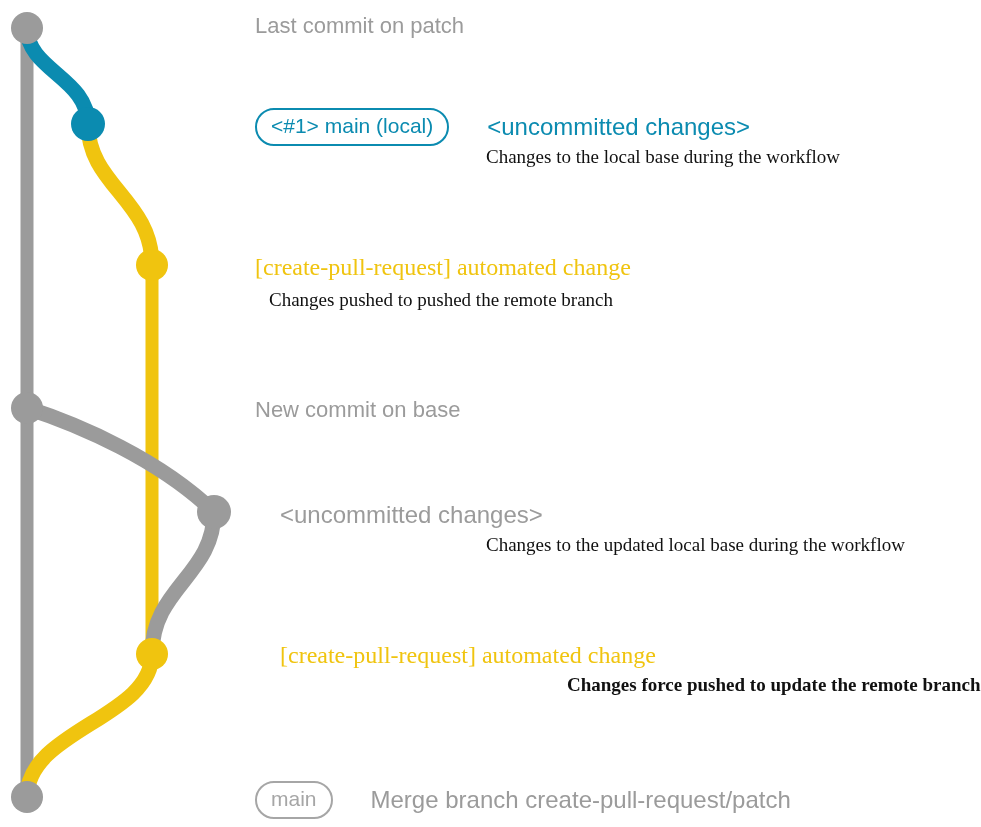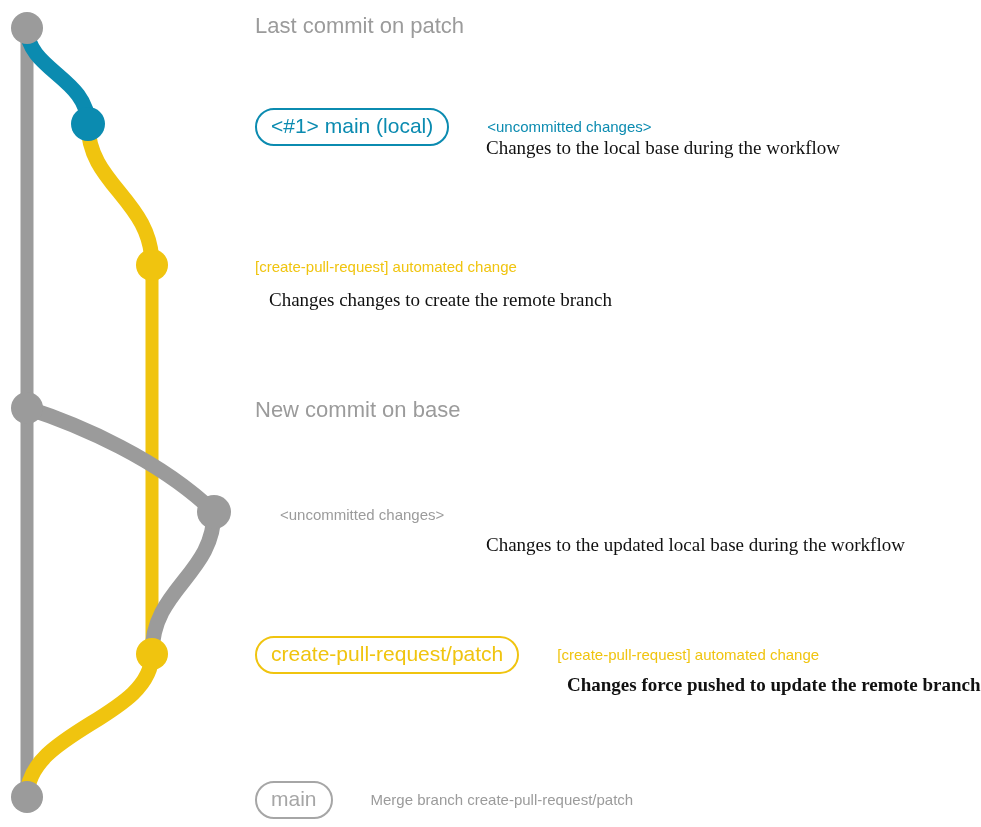--- a/index.html
+++ b/index.html
@@ -36,26 +36,26 @@
     font-size: 21px;
     line-height: 24px;
     color: #9b9b9b;
     background: #ffffff;
     font-family: "Liberation Sans", sans-serif;
   }
   .pill.teal { border-color: #0b8bb0; color: #0b8bb0; }
   .pill.yellow { border-color: #f0c40f; color: #f0c40f; }
   .pill.gray { border-color: #a6a6a6; color: #a6a6a6; }
   .subject {
-    font-size: 15px;
+    font-size: 24px;
     line-height: 30px;
     font-family: "Liberation Sans", sans-serif;
   }
   .subject.teal { color: #0b8bb0; }
-  .subject.yellow { color: #f0c40f; }
+  .subject.yellow { color: #f0c40f; font-family: Liberation Serif, serif; }
   .subject.gray { color: #9b9b9b; }
   .detail {
     position: absolute;
     font-family: "Liberation Serif", serif;
     font-size: 19px;
     line-height: 22px;
     color: #111111;
     white-space: nowrap;
   }
   .headline {
@@ -95,37 +95,36 @@
   <circle cx="27" cy="797" r="16" fill="#9b9b9b"></circle>
 </svg>
 
 <div class="headline" style="left:255px; top:12px;">Last commit on patch</div>
 
 <div class="row" style="left:255px; top:108px;">
   <span class="pill teal">&lt;#1&gt; main (local)</span>
   <span class="pill-gap"></span>
   <span class="subject teal" style="padding-top:4px;">&lt;uncommitted changes&gt;</span>
 </div>
-<div class="detail" style="left:486px; top:137px;text-align:center;">Changes to the local base during the workflow</div>
+<div class="detail" style="left:486px; top:146px;text-align:center;">Changes to the local base during the workflow</div>
 
 <div class="row" style="left:255px; top:252px;">
   <span class="subject yellow">[create-pull-request] automated change</span>
 </div>
-<div class="detail" style="left:269px; top:289px;">Changes changes to create the remote branch</div>
+<div class="detail" style="left:269px; top:289px;">Changes pushed to pushed the remote branch</div>
 
 <div class="headline" style="left:255px; top:396px;text-align:right;">New commit on base</div>
 
 <div class="row" style="left:255px; top:496px;">
   <span class="pill-gap"></span>
   <span class="subject gray" style="padding-top:4px;">&lt;uncommitted changes&gt;</span>
 </div>
 <div class="detail" style="left:486px; top:534px;">Changes to the updated local base during the workflow</div>
 
 <div class="row" style="left:255px; top:636px;">
-  <span class="pill yellow">create-pull-request/patch</span>
   <span class="pill-gap"></span>
   <span class="subject yellow" style="padding-top:4px;">[create-pull-request] automated change</span>
 </div>
 <div class="detail" style="left:567px; top:674px;font-weight:bold;">Changes force pushed to update the remote branch</div>
 
 <div class="row" style="left:255px; top:781px;">
   <span class="pill gray">main</span>
   <span class="pill-gap"></span>
   <span class="subject gray" style="padding-top:4px;text-align:center;">Merge branch create-pull-request/patch</span>
 </div>

